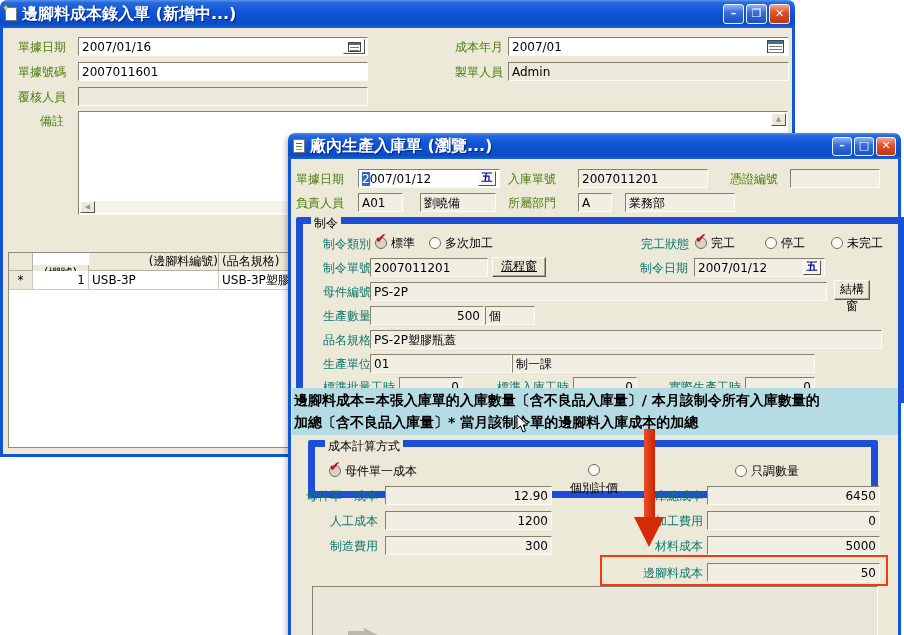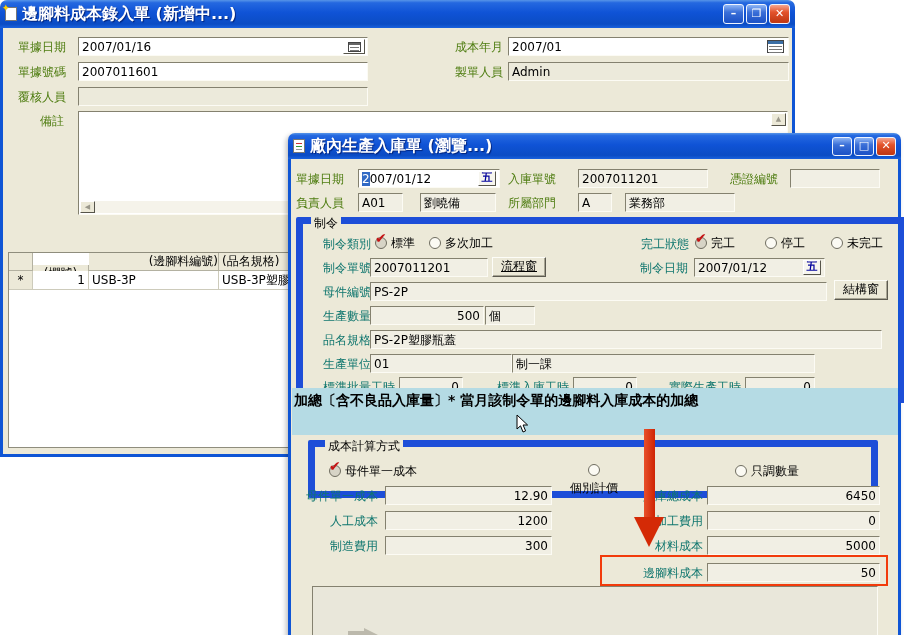--- a/index.html
+++ b/index.html
@@ -226,21 +226,21 @@
       <span class="lbl k" style="left:337px;top:37px;">制令日期</span>
       <div class="field" style="left:391px;top:34px;width:131px;">
         <span>2007/01/12</span>
         <span class="minibtn" style="left:108px;top:1px;width:18px;height:15px;"><span>五</span></span>
       </div>
 
       <span class="lbl k" style="left:20px;top:61px;">母件編號</span>
       <div class="field" style="left:67px;top:58px;width:457px;">
         <span>PS-2P</span>
       </div>
-      <span class="btn" style="left:531px;top:56px;width:54px;height:20px;">
+      <span class="btn" style="left:531px;top:56px;width:36px;height:20px;">
         <span>結構窗</span>
       </span>
 
       <span class="lbl k" style="left:20px;top:85px;">生產數量</span>
       <div class="field num" style="left:67px;top:82px;width:114px;">
         <span>500</span>
       </div>
       <div class="field" style="left:182px;top:82px;width:50px;">
         <span>個</span>
       </div>
@@ -266,20 +266,21 @@
       <div class="field num" style="left:270px;top:153px;width:64px;">
         <span>0</span>
       </div>
       <span class="lbl k r" style="left:354px;top:156px;width:84px;">實際生產工時</span>
       <div class="field num" style="left:442px;top:153px;width:70px;">
         <span>0</span>
       </div>
     </div>
 
     <div class="tooltip" style="left:4px;top:255px;width:606px;height:47px;">
+      <div>邊腳料成本=本張入庫單的入庫數量〔含不良品入庫量〕/ 本月該制令所有入庫數量的</div>
       <div>加總〔含不良品入庫量〕* 當月該制令單的邊腳料入庫成本的加總</div>
     </div>
 
     <div class="grp" style="left:20px;top:307px;width:556px;height:44px;">
       <span class="glabel" style="left:10px;">成本計算方式</span>
       <span class="radioitem" style="left:14px;top:17px;">
         <span class="rcirc on">
             <span class="rchk">✔</span>
           </span>
         <span class="k">母件單一成本</span>

